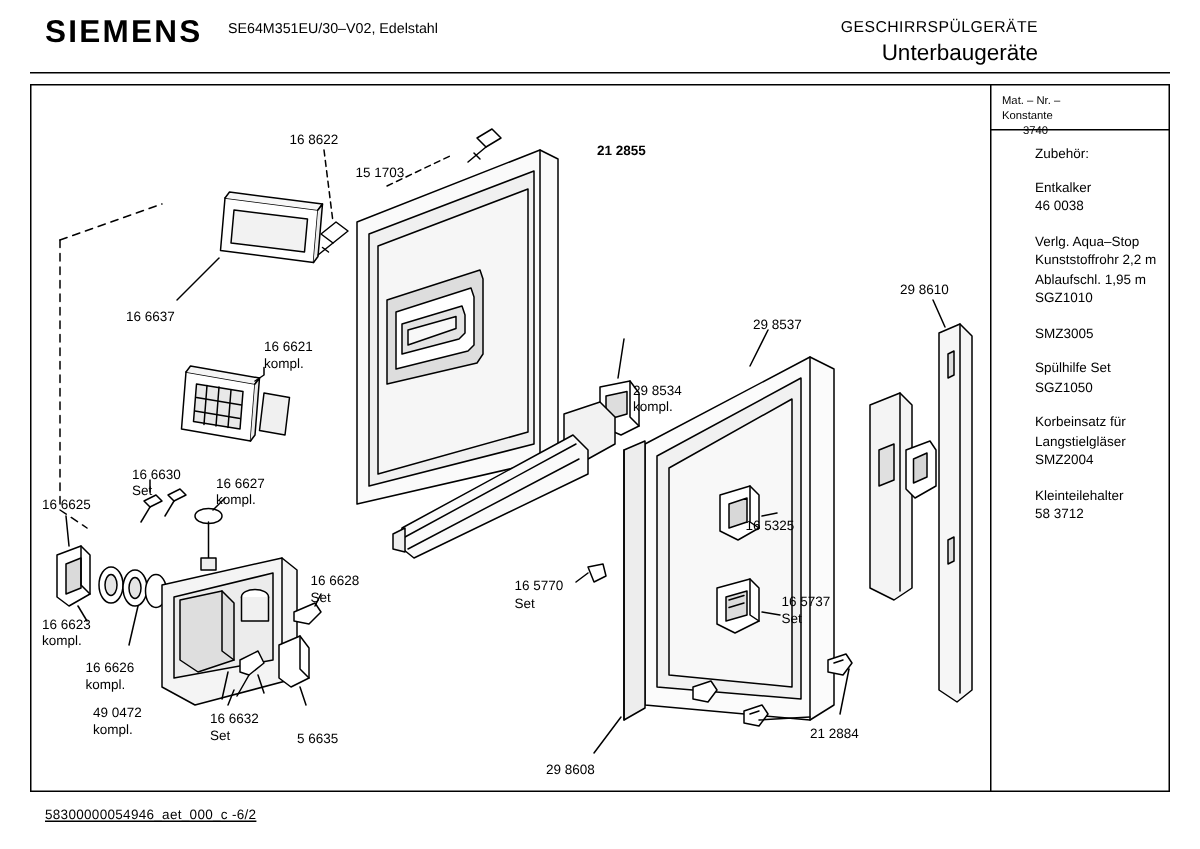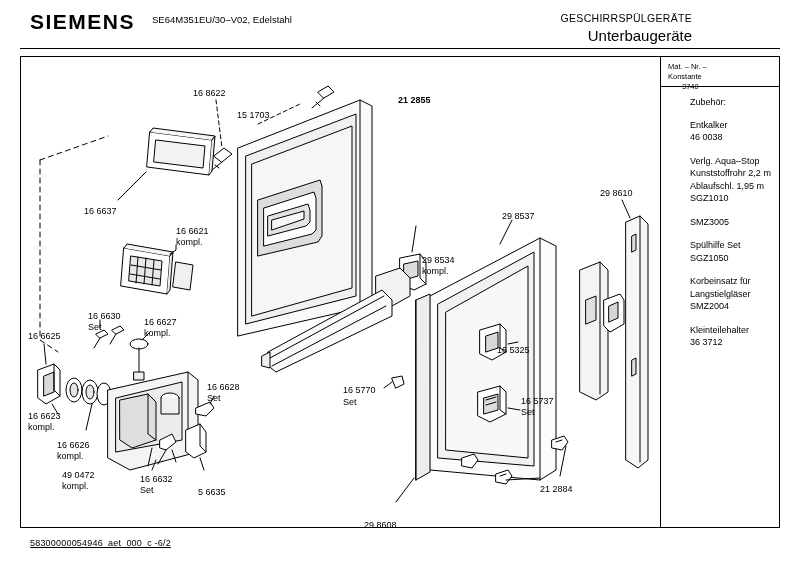--- a/index.html
+++ b/index.html
@@ -80,21 +80,21 @@
       <div style="white-space:pre-line">Spülhilfe Set</div>
       <div>SGZ1050</div>
     </div>
     <div class="blk">
       <div style="white-space:pre-line">Korbeinsatz für
 Langstielgläser</div>
       <div>SMZ2004</div>
     </div>
     <div class="blk">
       <div style="white-space:pre-line">Kleinteilehalter</div>
-      <div>36 3712</div>
+      <div>58 3712</div>
     </div>
   </div>
 
   <svg class="draw" viewBox="0 0 800 566">
     <g fill="none" stroke="#000" stroke-width="1" stroke-linejoin="round" stroke-linecap="round">
 
       <path d="M40 160 L40 340 L58 352" stroke-dasharray="5 4"></path>
       <path d="M40 160 L108 136" stroke-dasharray="5 4"></path>
 
       <g>
@@ -310,18 +310,18 @@
   <div class="lbl" style="left:343px;top:397px;">Set</div>
   <div class="lbl" style="left:521px;top:396px;white-space:pre-line;">16 5737
 Set</div>
   <div class="lbl" style="left:57px;top:440px;white-space:pre-line;">16 6626
 kompl.</div>
   <div class="lbl" style="left:62px;top:470px;white-space:pre-line;">49 0472
 kompl.</div>
   <div class="lbl" style="left:140px;top:474px;white-space:pre-line;">16 6632
 Set</div>
   <div class="lbl" style="left:198px;top:487px;">5 6635</div>
-  <div class="lbl" style="left:364px;top:520px;">29 8608</div>
+  <div class="lbl" style="left:364px;top:508px;">29 8608</div>
   <div class="lbl" style="left:540px;top:484px;">21 2884</div>
 
   <div class="footer">58300000054946_aet_000_c  -6/2</div>
 
 </div>
 
 </body></html>

